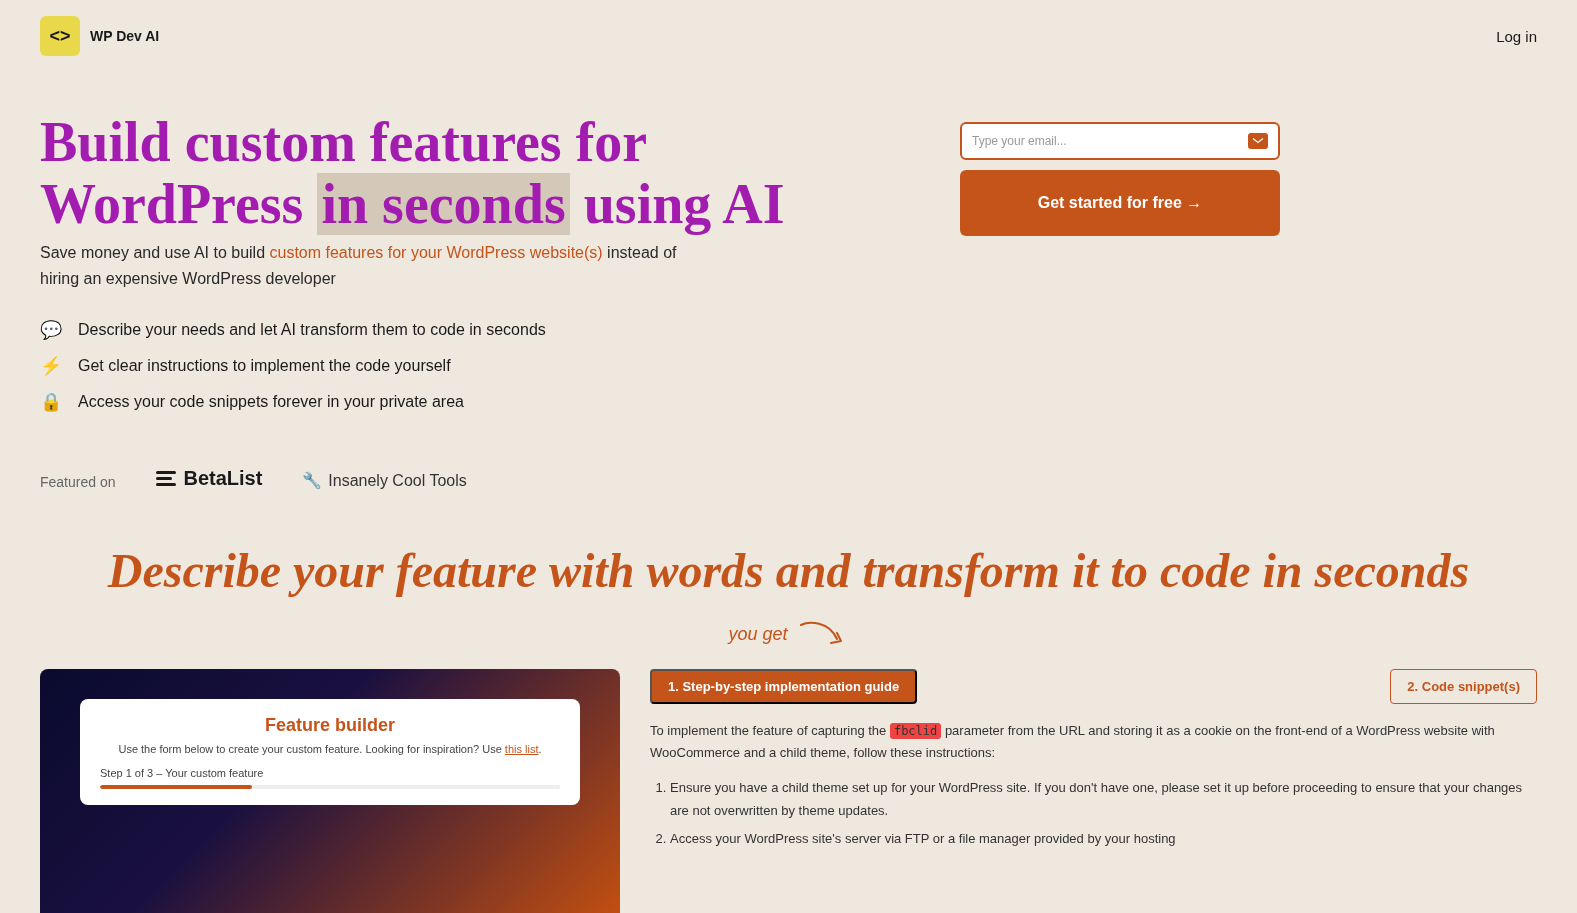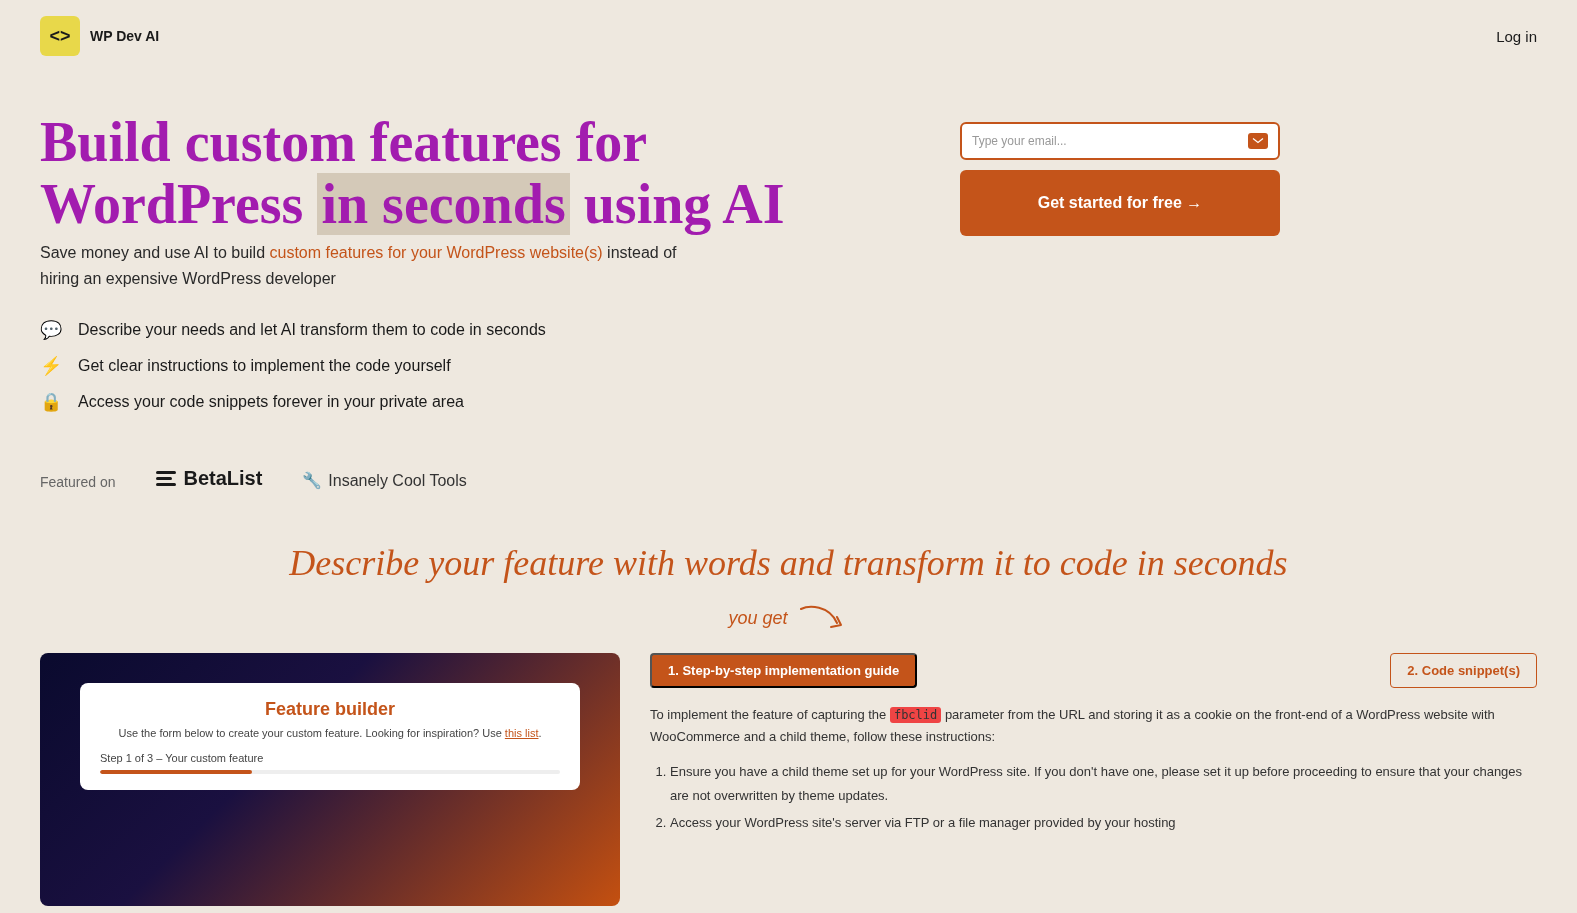--- a/index.html
+++ b/index.html
@@ -199,25 +199,26 @@
       font-size: 16px;
       color: #555;
     }
 
     
     .section-describe {
       text-align: center;
       padding: 40px 40px 10px;
     }
     .section-describe-title {
-      font-size: 36px;
+      font-size: 48px;
       color: #c4541a;
       font-family: Georgia, 'Times New Roman', serif;
       font-style: italic;
       line-height: 1.3;
+      font-weight: bold;
     }
 
     
     .you-get-wrapper {
       display: flex;
       justify-content: center;
       padding: 8px 0 20px;
     }
     .arrow-svg {
       margin-left: 6px;

